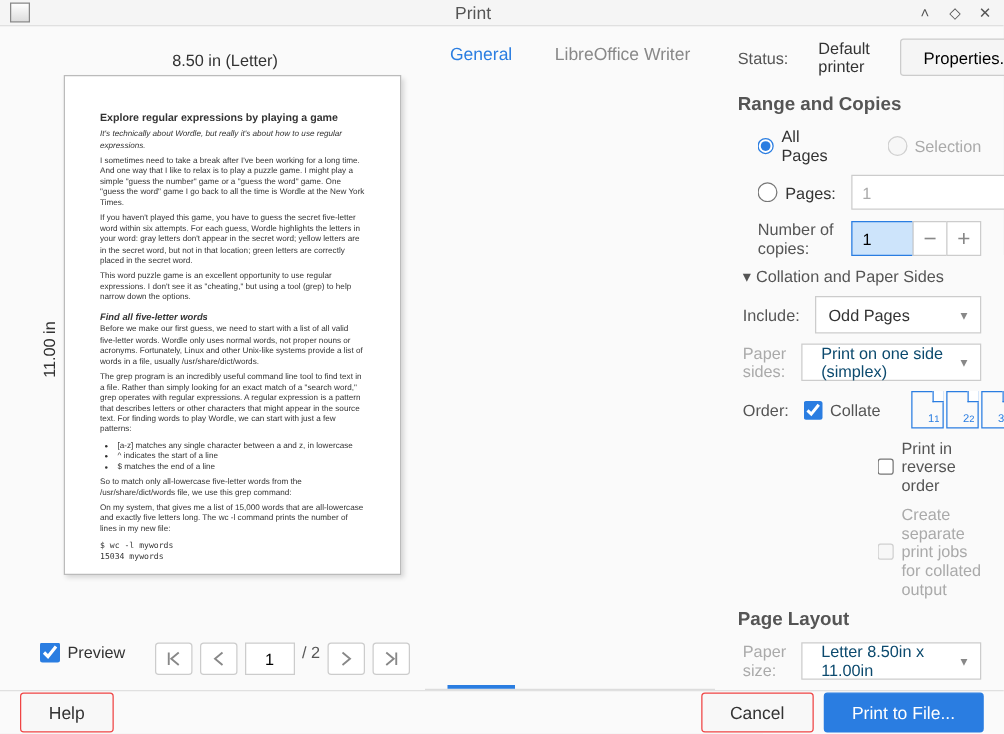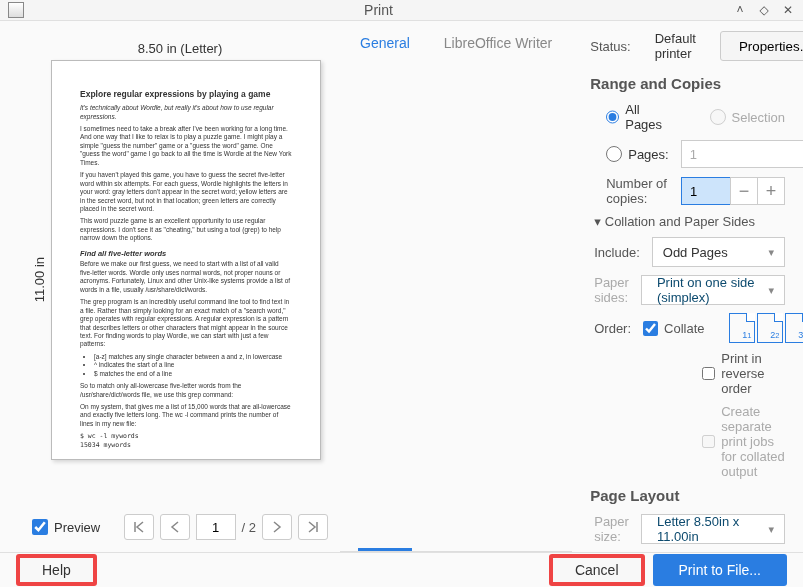--- a/index.html
+++ b/index.html
@@ -17,21 +17,21 @@
 
 .paper-size-label { text-align:center; font-size:13px; color:#333; margin-bottom:4px;}
 .preview-wrap { flex:1; display:flex; align-items:flex-start; justify-content:flex-start; }
 .preview-vlabel { writing-mode: vertical-rl; transform: rotate(180deg); font-size:13px; color:#333; align-self:center; margin-right:4px;}
 .preview-page { width:270px; height:400px; background:#fff; border:1px solid #bbb; box-shadow: 2px 2px 4px rgba(0,0,0,.15); padding: 28px 28px; font-size:6.5px; color:#333; line-height:1.3; overflow:hidden;}
 .preview-page h1 { font-size:8.5px; font-weight:bold; margin-bottom:4px;}
 .preview-page h2 { font-size:7.5px; font-weight:bold; font-style:italic; margin:6px 0 2px;}
 .preview-page p { margin-bottom:4px; }
 .preview-page ul { margin:2px 0 4px 14px; list-style: disc; }
 
-.nav-row { display:flex; align-items:center; gap:6px; margin-top:14px; }
+.nav-row { display:flex; gap:6px; margin-top:14px; }
 .chk { width:16px; height:16px; accent-color:#2a7de1; }
 .nav-btn { width:30px; height:26px; border:1px solid #ccc; background:#fff; border-radius:3px; display:flex; align-items:center; justify-content:center; cursor:pointer; color:#555; font-size:14px;}
 .page-in { width:40px; height:26px; border:1px solid #ccc; text-align:center; font-size:13px; }
 .page-of { font-size:13px; color:#555;}
 
 .tabs { display:flex; gap:30px; padding: 8px 18px 0; border-bottom:1px solid #ddd; }
 .tab { padding:6px 2px 10px; color:#888; cursor:pointer; font-size:14px;}
 .tab.active { color:#2a7de1; border-bottom:3px solid #2a7de1; }
 
 .rp-body { flex:1; overflow-y:auto; padding: 10px 18px 0;}
@@ -56,21 +56,21 @@
 .select.dis { color:#0c4a6e;padding-left:15px; }
 .select::after { content:"▾"; position:absolute; right:10px; color:#888; font-size:11px;}
 .chk-lbl { display:flex; align-items:center; gap:6px; color:#555;}
 .chk-lbl.dis { color:#aaa;justify-content:flex-end;}
 .chk-lbl .cb { width:15px;height:15px; accent-color:#2a7de1;}
 .collate-icons { display:flex; gap:2px;}
 .ci { width:26px;height:30px;border:1px solid #2a7de1; color:#2a7de1;font-size:9px; display:flex;align-items:flex-end;justify-content:flex-end;padding:2px;position:relative;}
 .ci::before { content:""; position:absolute; top:-1px; right:-1px; width:8px;height:8px; background:#fff; border-left:1px solid #2a7de1; border-bottom:1px solid #2a7de1;}
 
 .footer { height:50px; border-top:1px solid #e0e0e0; display:flex; align-items:center; padding:0 16px; gap:8px;}
-.btn { height:32px; padding:0 22px; border:4px solid #ef4444; background:#f8f8f8; border-radius:3px; cursor:pointer; font-size:14px; color:#333;}
+.btn { height:32px; padding:0 22px; border:1px solid #ef4444; background:#f8f8f8; border-radius:3px; cursor:pointer; font-size:14px; color:#333;}
 .btn.primary { background:#2a7de1; border-color:#2a7de1; color:#fff;}
 
 svg { display:block; }
 </style>
 </head>
 <body>
 
 <div class="window">
 
   <div class="titlebar">

